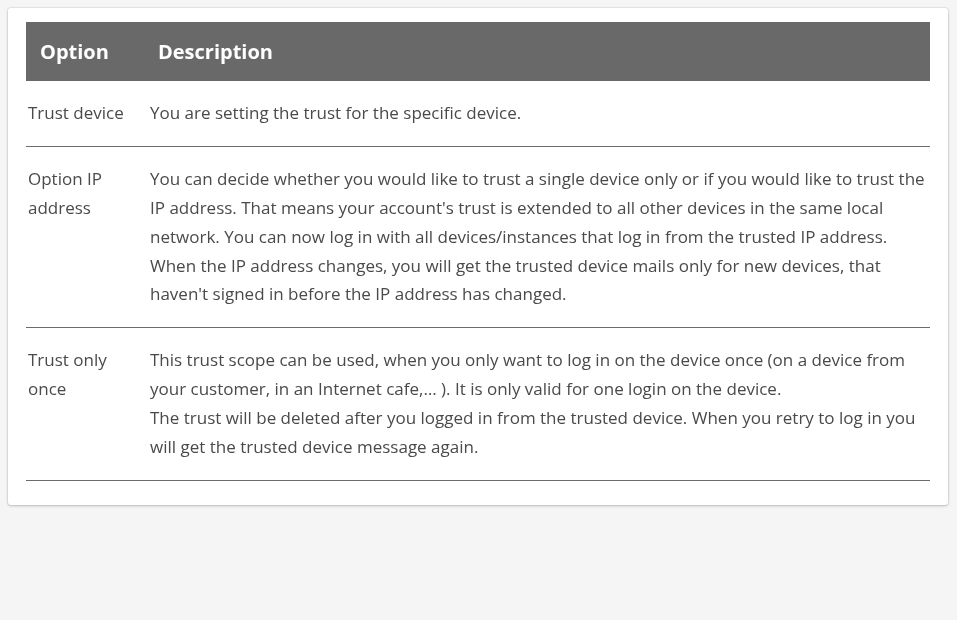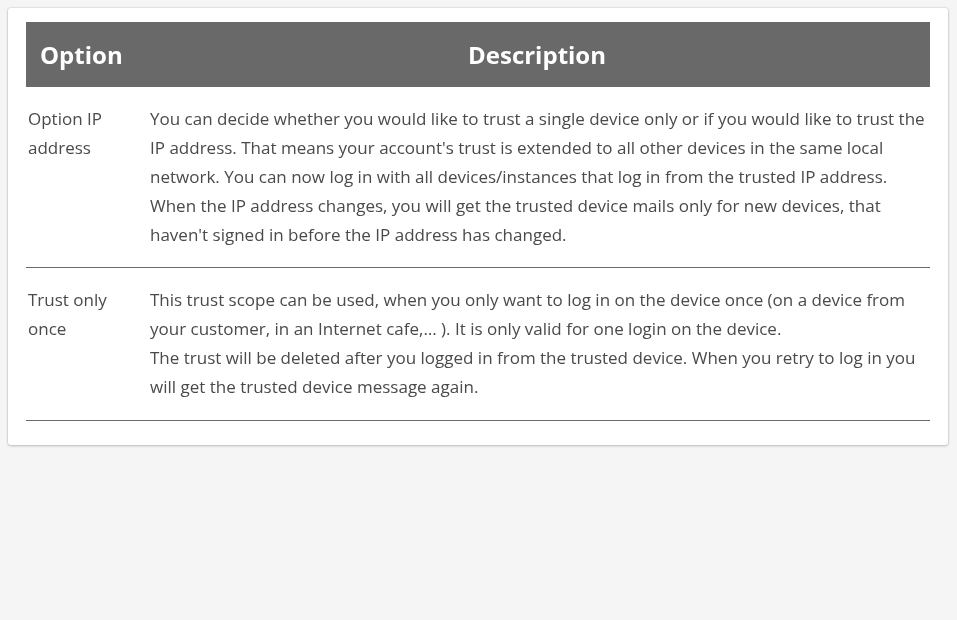--- a/index.html
+++ b/index.html
@@ -20,30 +20,29 @@
       padding: 14px 18px 24px 18px;
     }
     table {
       width: 100%;
       border-collapse: collapse;
     }
     thead th {
       background: #696969;
       color: #ffffff;
       font-weight: 700;
-      font-size: 24px;
+      font-size: 20px;
       padding: 16px 14px 16px 14px;
       text-align: left;
     }
     thead th.col-option {
       width: 118px;
       text-align: left;
     }
     thead th.col-desc {
-      text-align: center;
     }
     tbody td {
       padding: 18px 2px 18px 2px;
       vertical-align: top;
       color: #4a4a4a;
       font-size: 17px;
       line-height: 1.7;
       border-bottom: 1px solid #6b6b6b;
     }
     tbody td.opt {
@@ -60,20 +59,24 @@
 <div class="card">
   <table>
     <thead>
       <tr>
         <th class="col-option">Option</th>
         <th class="col-desc">Description</th>
       </tr>
     </thead>
     <tbody>
       <tr>
+        <td class="opt">Trust device</td>
+        <td class="desc">You are setting the trust for the specific device.</td>
+      </tr>
+      <tr>
         <td class="opt">Option IP address</td>
         <td class="desc">You can decide whether you would like to trust a single device only or if you would like to trust the IP address. That means your account's trust is extended to all other devices in the same local network. You can now log in with all devices/instances that log in from the trusted IP address.<br>When the IP address changes, you will get the trusted device mails only for new devices, that haven't signed in before the IP address has changed.</td>
       </tr>
       <tr>
         <td class="opt">Trust only once</td>
         <td class="desc">This trust scope can be used, when you only want to log in on the device once (on a device from your customer, in an Internet cafe,… ). It is only valid for one login on the device.<br>The trust will be deleted after you logged in from the trusted device. When you retry to log in you will get the trusted device message again.</td>
       </tr>
     </tbody>
   </table>
 </div>

